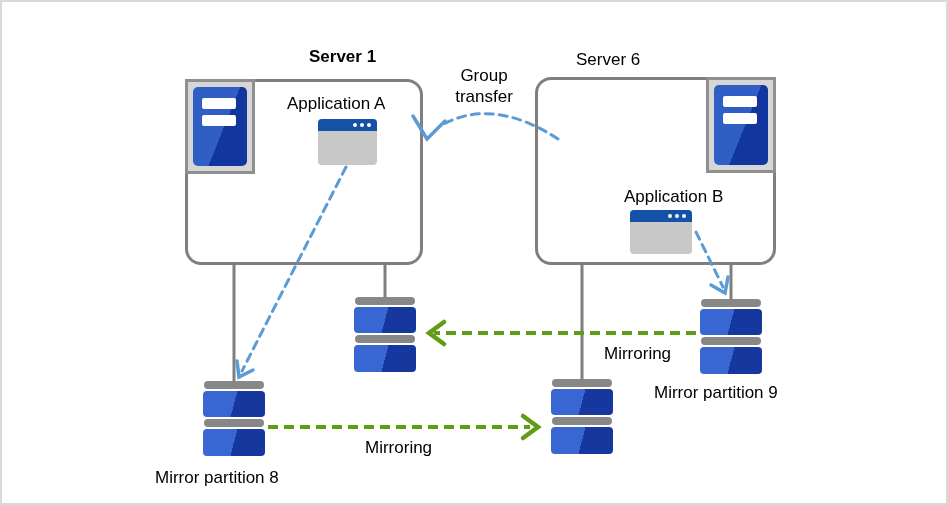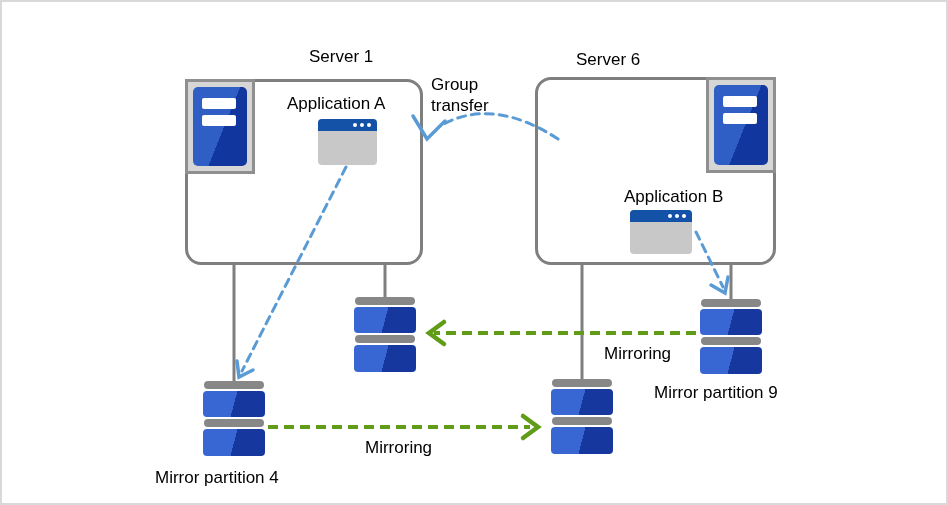--- a/index.html
+++ b/index.html
@@ -45,25 +45,25 @@
   .disk .platter { height:26px; background:linear-gradient(105deg, #3866d2 50%, #16379e 50%);
                    border-radius:4px; margin:2px 0; }
   .disk .platter.last { height:27px; }
   #mirror1-disk { left:201px; top:379px; }
   #local1-disk  { left:352px; top:295px; }
   #local2-disk  { left:549px; top:377px; }
   #mirror2-disk { left:698px; top:297px; }
 
   
   .lbl { position:absolute; font-size:17px; line-height:20px; white-space:nowrap; z-index:4; }
-  #server1-label { left:307px; top:45px; }
+  #server1-label { left:307px; top:45px;font-weight:bold; }
   #server2-label { left:574px; top:48px; }
   #app-a-label   { left:285px; top:92px; }
   #app-b-label   { left:622px; top:185px; }
-  #group-transfer-label { left:429px; top:72px; width:106px; text-align:left; line-height:21px; white-space:pre-line; }
+  #group-transfer-label { left:429px; top:63px; width:106px; text-align:center; line-height:21px; white-space:pre-line; }
   #mirroring-upper-label { left:602px; top:342px; }
   #mirroring-lower-label { left:363px; top:436px; }
   #mirror1-label { left:153px; top:466px; }
   #mirror2-label { left:652px; top:381px; }
 </style>
 </head>
 <body>
 
 <div class="canvas">
 
@@ -146,16 +146,16 @@
   </div>
 
   <div class="lbl" id="server1-label">Server 1</div>
   <div class="lbl" id="server2-label">Server 6</div>
   <div class="lbl" id="app-b-label">Application B</div>
   <div class="lbl" id="app-a-label">Application A</div>
   <div class="lbl" id="group-transfer-label">Group
 transfer</div>
   <div class="lbl" id="mirroring-upper-label">Mirroring</div>
   <div class="lbl" id="mirroring-lower-label">Mirroring</div>
-  <div class="lbl" id="mirror1-label">Mirror partition 4</div>
+  <div class="lbl" id="mirror1-label">Mirror partition 8</div>
   <div class="lbl" id="mirror2-label">Mirror partition 9</div>
 
 </div>
 
 </body></html>

